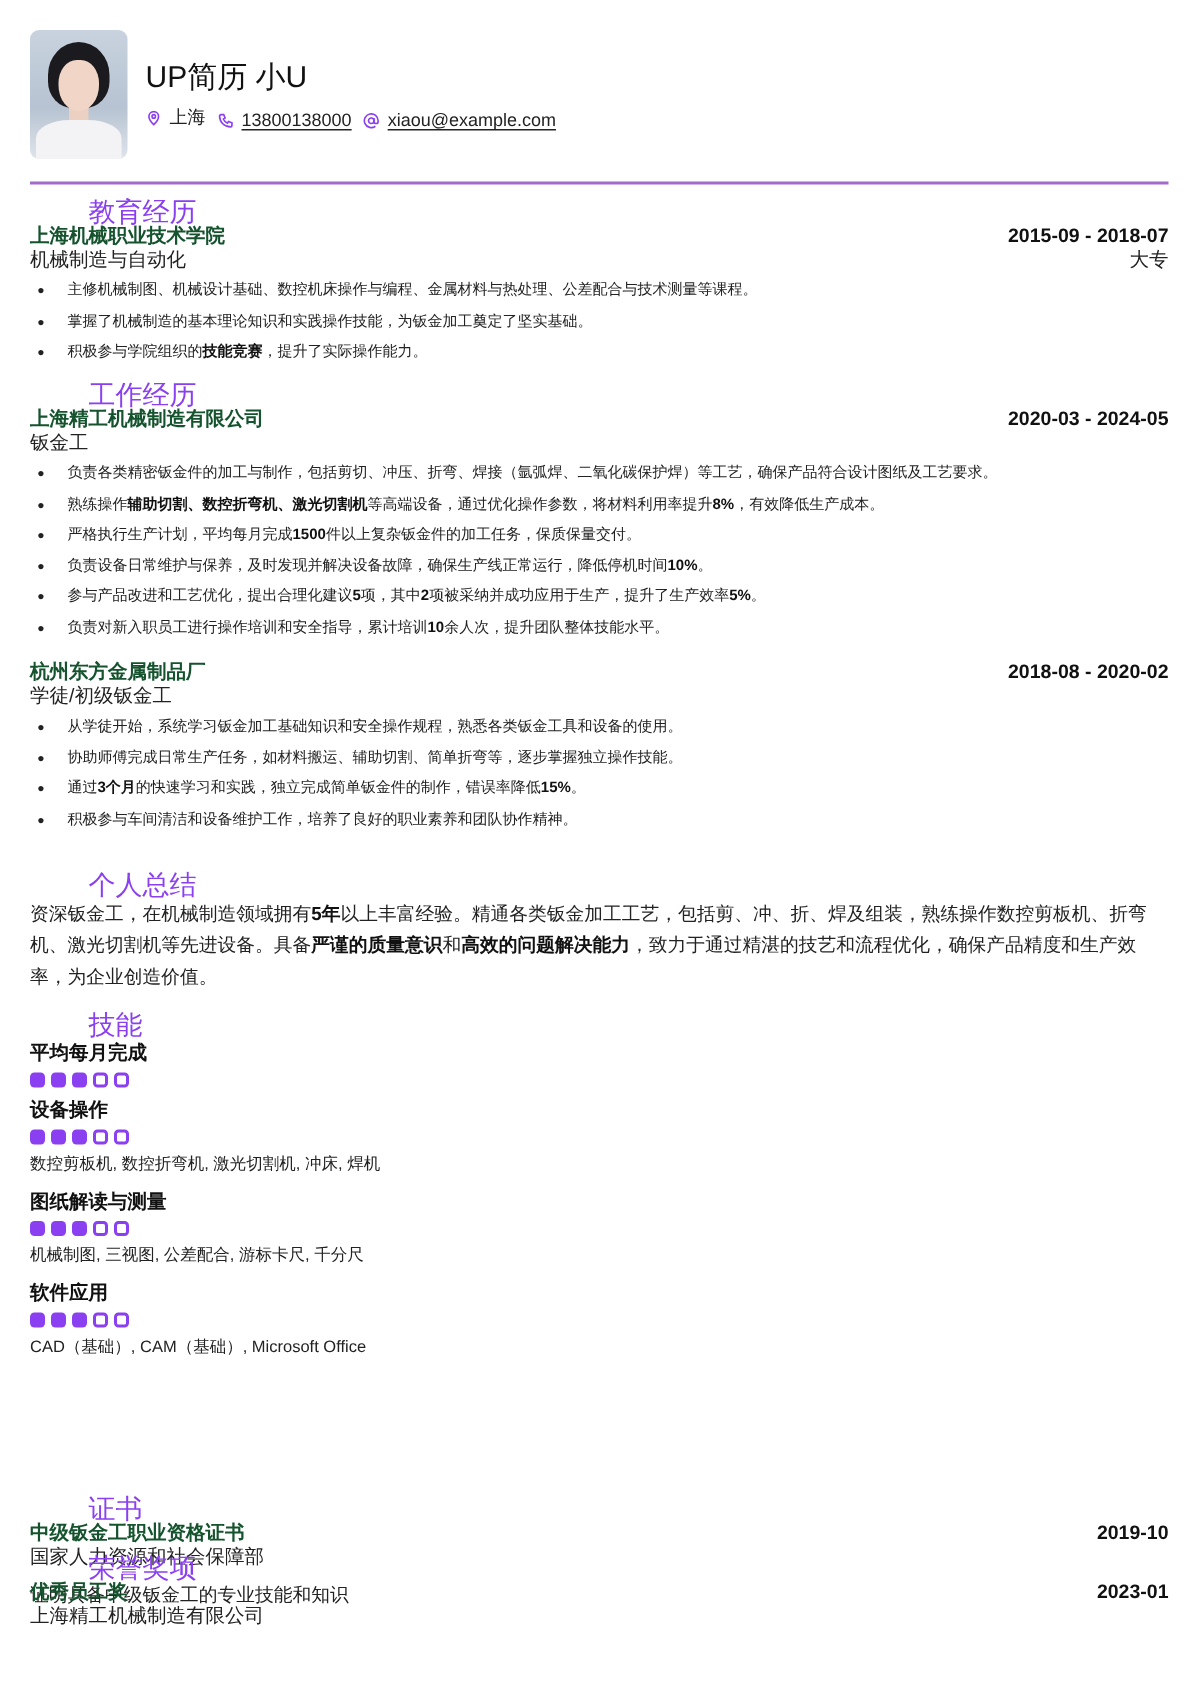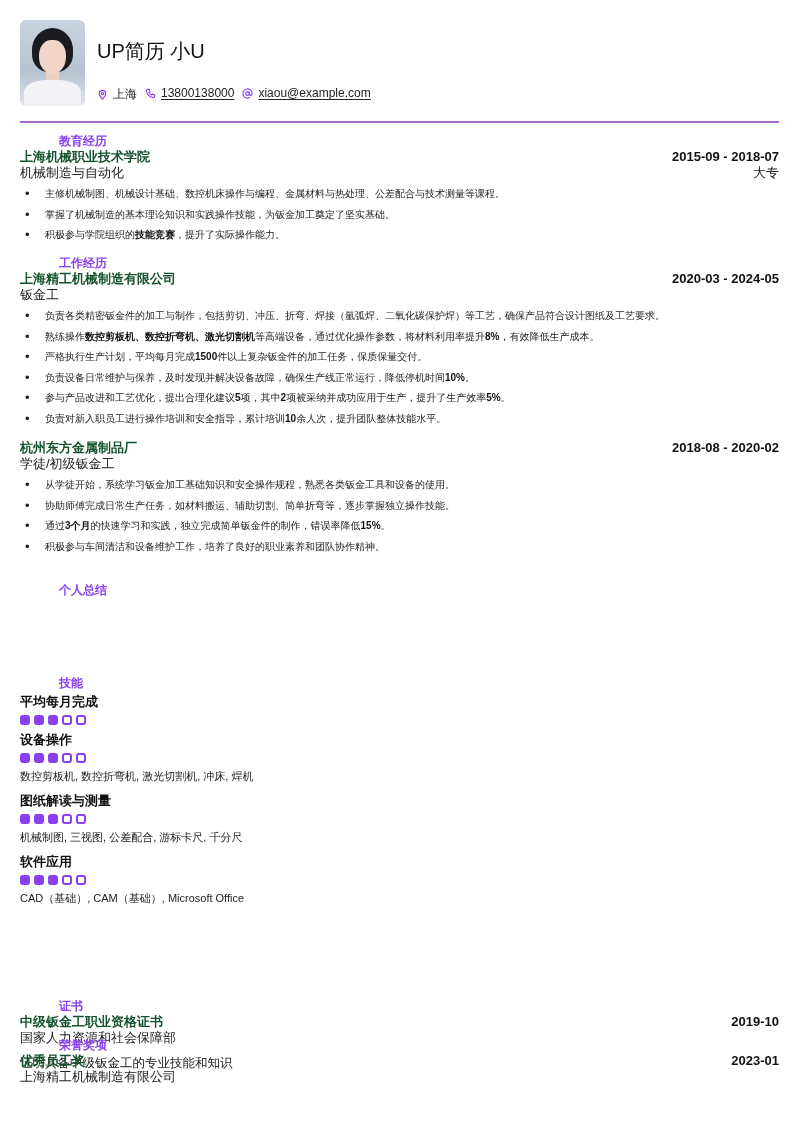--- a/index.html
+++ b/index.html
@@ -33,33 +33,33 @@
   .avatar .shirt {
     position: absolute; left: 4px; top: 60px; width: 57px; height: 30px;
     background: #f3f3f5; border-radius: 40% 40% 0 0;
   }
   .name {
     position: absolute; left: 77px; top: 18px;
     font-size: 20px; font-weight: 400; color: #111;
   }
   .contacts {
     position: absolute; left: 77px; top: 50px;
-    display: flex; align-items: flex-start; font-size: 12px; color: #222; margin-top: 16px;
+    display: flex; align-items: flex-end; font-size: 12px; color: #222;
   }
   .contact { display: flex; align-items: center; margin-right: 8px; }
   .contact svg { width: 11px; height: 11px; margin-right: 5px; }
   .contact a { color: #222; text-decoration: underline; text-underline-offset: 2px; }
 
   .divider {
     position: absolute; left: 0; top: 121px; width: 759px; height: 2px; background: #a36cc9;
   }
 
   
   .section { position: absolute; left: 0; width: 759px; }
-  .sec-title { color: #8a3ff0; font-size: 12px; font-weight: 700; line-height: 15px; padding-left: 39px; }
+  .sec-title { color: #8a3ff0; font-size: 18px; font-weight: 400; line-height: 15px; padding-left: 39px; }
   .entry-head { display: flex; justify-content: space-between; line-height: 16px; }
   .entry-title { font-weight: 700; font-size: 13px; color: #14532d; }
   .entry-date { font-weight: 700; font-size: 13px; color: #111; margin-left: 24px; }
   .entry-sub { display: flex; justify-content: space-between; line-height: 16px; font-size: 13px; color: #222; }
   ul.bullets { list-style: none; margin-top: 4px; }
   ul.bullets li {
     position: relative; padding-left: 25px; line-height: 17px;
     font-size: 10px; color: #222; margin-bottom: 3.5px;
   }
   ul.bullets li::before {
@@ -139,21 +139,21 @@
     <div class="sec-title">工作经历</div>
     <div class="entry-head">
       <span class="entry-title">上海精工机械制造有限公司</span>
       <span class="entry-date">2020-03 - 2024-05</span>
     </div>
     <div class="entry-sub">
       <span>钣金工</span>
     </div>
     <ul class="bullets">
       <li><span>负责各类精密钣金件的加工与制作，包括剪切、冲压、折弯、焊接（氩弧焊、二氧化碳保护焊）等工艺，确保产品符合设计图纸及工艺要求。</span></li>
-      <li><span>熟练操作</span><b>数控剪板机、数控折弯机、激光切割机</b><span class="mixed-8">等高端设备，通过优化操作参数，将材料利用率提升<b>8%</b>，有效降低生产成本。</span></li>
+      <li><span>熟练操作</span><b>辅助切割、数控折弯机、激光切割机</b><span class="mixed-8">等高端设备，通过优化操作参数，将材料利用率提升<b>8%</b>，有效降低生产成本。</span></li>
       <li><span>严格执行生产计划，平均每月完成</span><b>1500</b><span>件以上复杂钣金件的加工任务，保质保量交付。</span></li>
       <li><span>负责设备日常维护与保养，及时发现并解决设备故障，确保生产线正常运行，降低停机时间</span><b>10%</b><span>。</span></li>
       <li><span>参与产品改进和工艺优化，提出合理化建议<b>5</b>项，其中<b>2</b>项被采纳并成功应用于生产，提升了生产效率</span><b>5%</b><span>。</span></li>
       <li><span>负责对新入职员工进行操作培训和安全指导，累计培训</span><b>10</b><span>余人次，提升团队整体技能水平。</span></li>
     </ul>
 
     <div style="height:10px;"></div>
     <div class="entry-head">
       <span class="entry-title">杭州东方金属制品厂</span>
       <span class="entry-date">2018-08 - 2020-02</span>
@@ -164,20 +164,21 @@
     <ul class="bullets">
       <li><span>从学徒开始，系统学习钣金加工基础知识和安全操作规程，熟悉各类钣金工具和设备的使用。</span></li>
       <li><span>协助师傅完成日常生产任务，如材料搬运、辅助切割、简单折弯等，逐步掌握独立操作技能。</span></li>
       <li><span>通过</span><b>3个月</b><span>的快速学习和实践，独立完成简单钣金件的制作，错误率降低<b>15%</b>。</span></li>
       <li><span>积极参与车间清洁和设备维护工作，培养了良好的职业素养和团队协作精神。</span></li>
     </ul>
   </div>
 
   <div class="section" style="top:583px;">
     <div class="sec-title">个人总结</div>
+    <div class="summary"><span>资深钣金工，在机械制造领域拥有</span><b>5年</b><span>以上丰富经验。精通各类钣金加工工艺，包括剪、冲、折、焊及组装，熟练操作数控剪板机、折弯机、激光切割机等先进设备。具备</span><b>严谨的质量意识</b><span>和</span><b>高效的问题解决能力</b><span>，致力于通过精湛的技艺和流程优化，确保产品精度和生产效率，为企业创造价值。</span></div>
   </div>
 
   <div class="section" style="top:676px;">
     <div class="sec-title">技能</div>
     <div id="skills-list">
         <div class="skill">
           <div class="skill-name">平均每月完成</div>
           <div class="dots">
             <span class="dot on"></span>
             <span class="dot on"></span>

